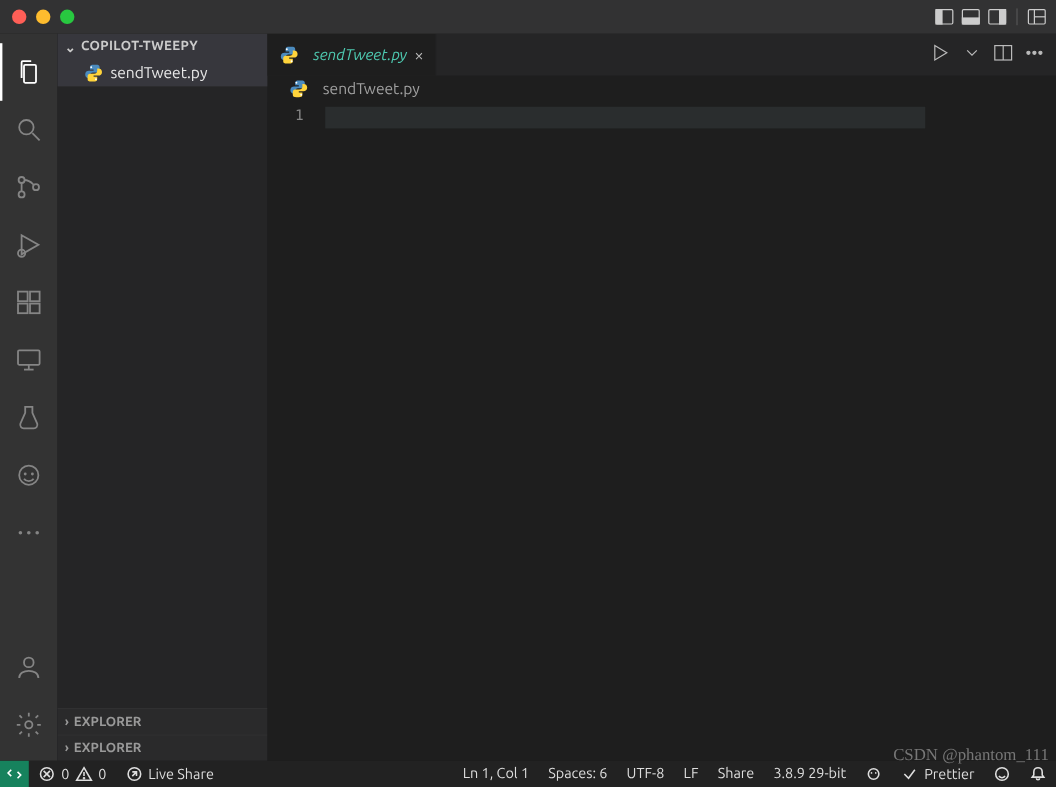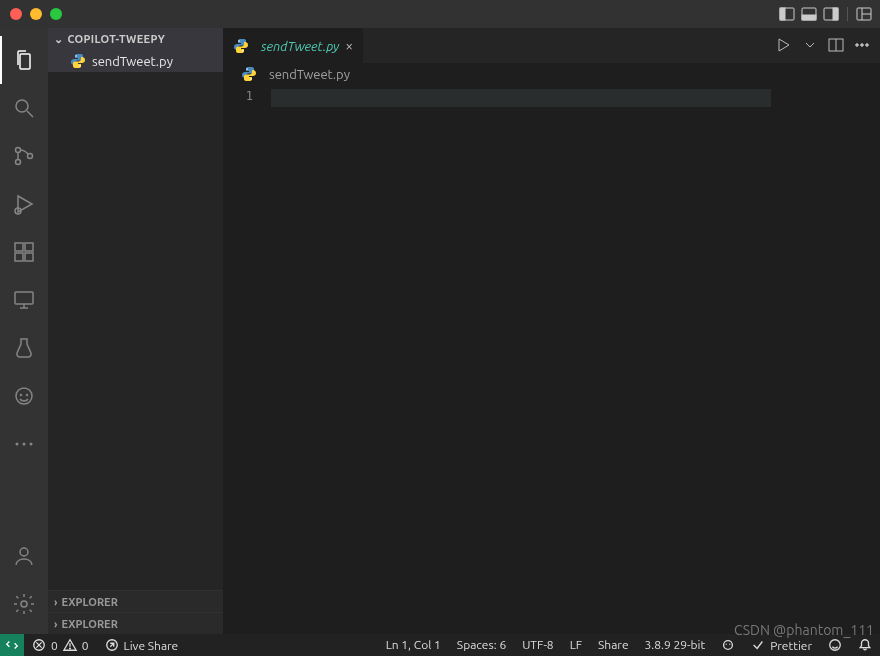--- a/index.html
+++ b/index.html
@@ -56,21 +56,21 @@
   .code { flex:1; padding-top:4px; }
   .cur-line { height:18px; background:#2a2d2e; max-width:500px; }
 
   
   .status { height:22px; background:#222; display:flex; align-items:center; font-size:12px; color:#ddd; }
   .rc { width:24px; height:22px; background:#16825d; display:flex; align-items:center; justify-content:center; }
   .status .seg { display:flex; align-items:center; gap:5px; padding:0 8px; height:100%; }
   .status .right { margin-left:auto; display:flex;justify-content:space-between; }
   .status svg { width:14px; height:14px; stroke:#ddd; fill:none; stroke-width:1.5; }
 
-  .watermark { position:absolute; right:6px; bottom:18px; color:#777; font-size:14px; pointer-events:none; }
+  .watermark { position:absolute; right:6px; bottom:18px; color:#777; font-size:14px; pointer-events:none;font-family:Liberation Serif, serif; }
 
   svg { overflow: visible; }
 </style>
 </head>
 <body>
 
 <div class="titlebar">
   <div class="traffic">
     <span class="tl-close"></span>
     <span class="tl-min"></span>

